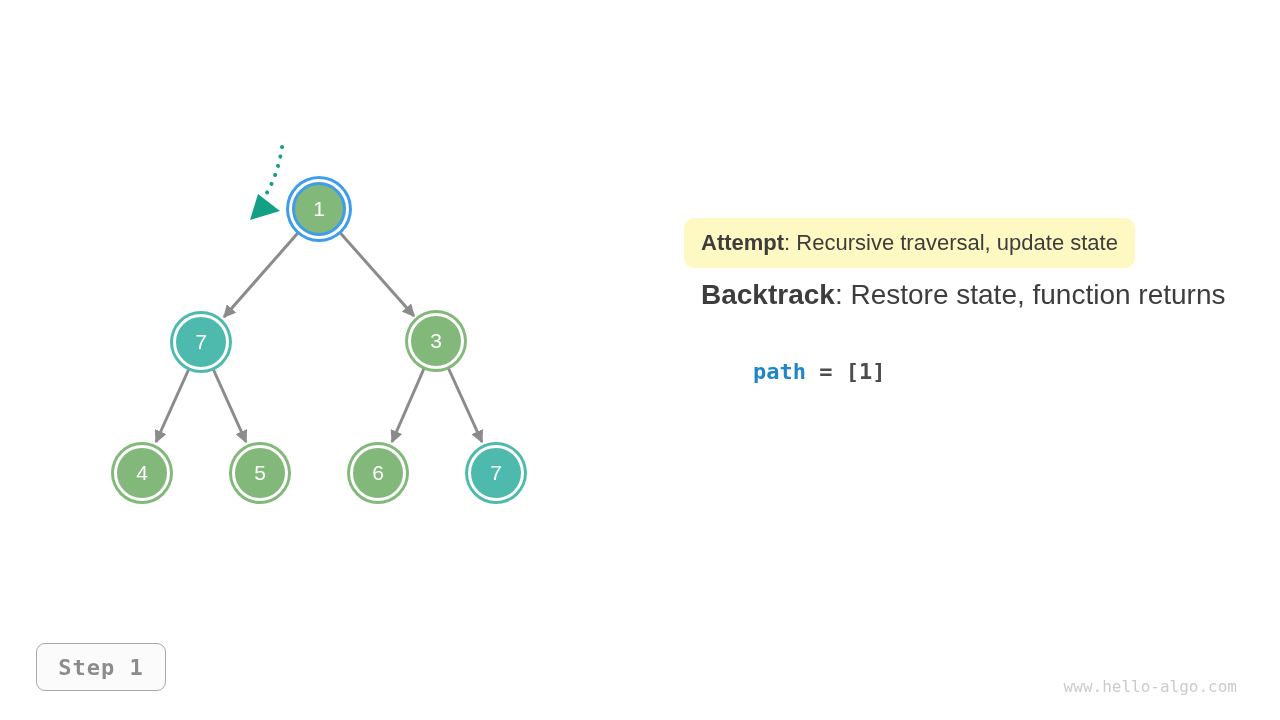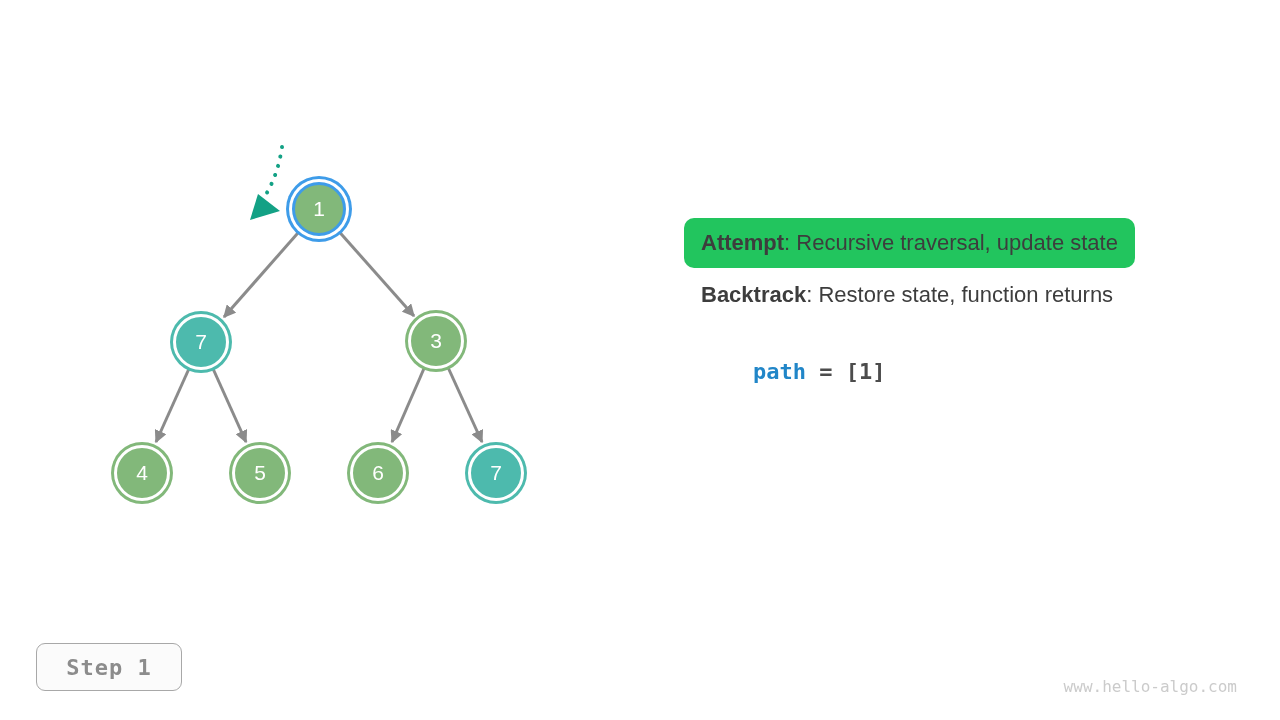--- a/index.html
+++ b/index.html
@@ -26,46 +26,46 @@
   .node.current{
     width:48px;height:48px;
     background:#82b87a;
     border:3px solid #3e9ce9;
     box-shadow:0 0 0 3px #ffffff,0 0 0 6px #3e9ce9;
   }
 
   
   .legend-attempt{
     position:absolute;left:684px;top:218px;
-    background:#22c55e;border-radius:10px;
+    background:#fef9c3;border-radius:10px;
     padding:11px 17px;
     font-size:22px;color:#3d3d3d;line-height:28px;
     white-space:nowrap;
   }
   .legend-backtrack{
     position:absolute;left:701px;top:281px;
-    font-size:22px;color:#3d3d3d;line-height:28px;
+    font-size:28px;color:#3d3d3d;line-height:28px;
     white-space:nowrap;
   }
   .legend-label{font-weight:bold;}
   .code-line{
     position:absolute;left:700px;
     font-family:"DejaVu Sans Mono", monospace;
     font-size:22px;font-weight:bold;line-height:28px;
     white-space:pre;color:#4c4c4c;text-align:center;
   }
   .code-line.path{top:330px;}
   .code-line.res{top:449px;}
   .var-path{color:#2186c8;}
   .var-res{color:#3a9d8d;}
 
   
   .step-badge{
     position:absolute;left:36px;top:643px;
-    width:146px;height:48px;
+    width:130px;height:48px;
     background:#fbfbfb;border:1.5px solid #a8a8a8;border-radius:9px;
     display:flex;align-items:center;justify-content:center;
     font-family:"DejaVu Sans Mono", monospace;
     font-size:22px;font-weight:bold;color:#8c8c8c;
     letter-spacing:1px;
     box-sizing:border-box;
   }
 
   
   .watermark{

